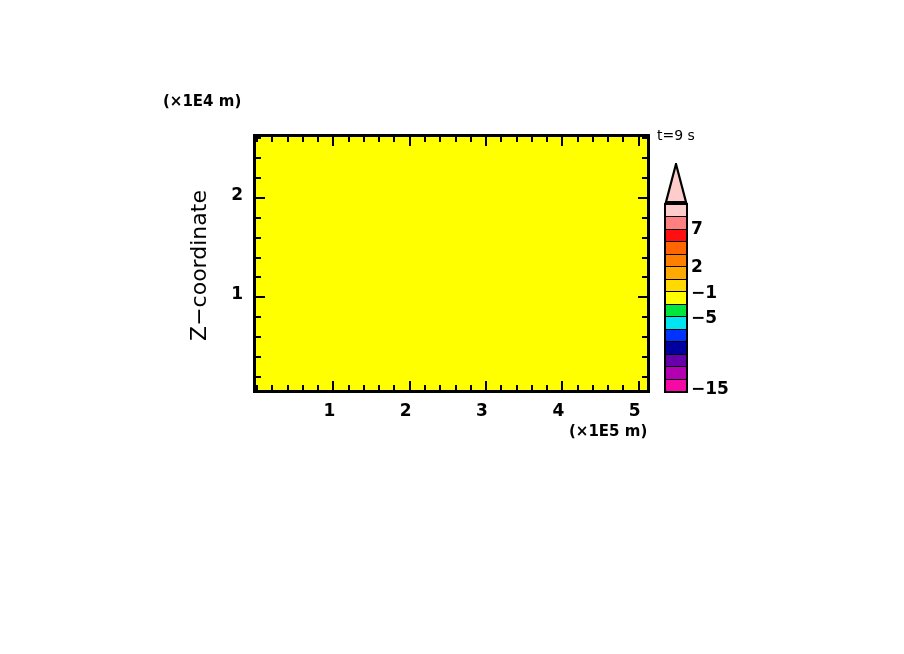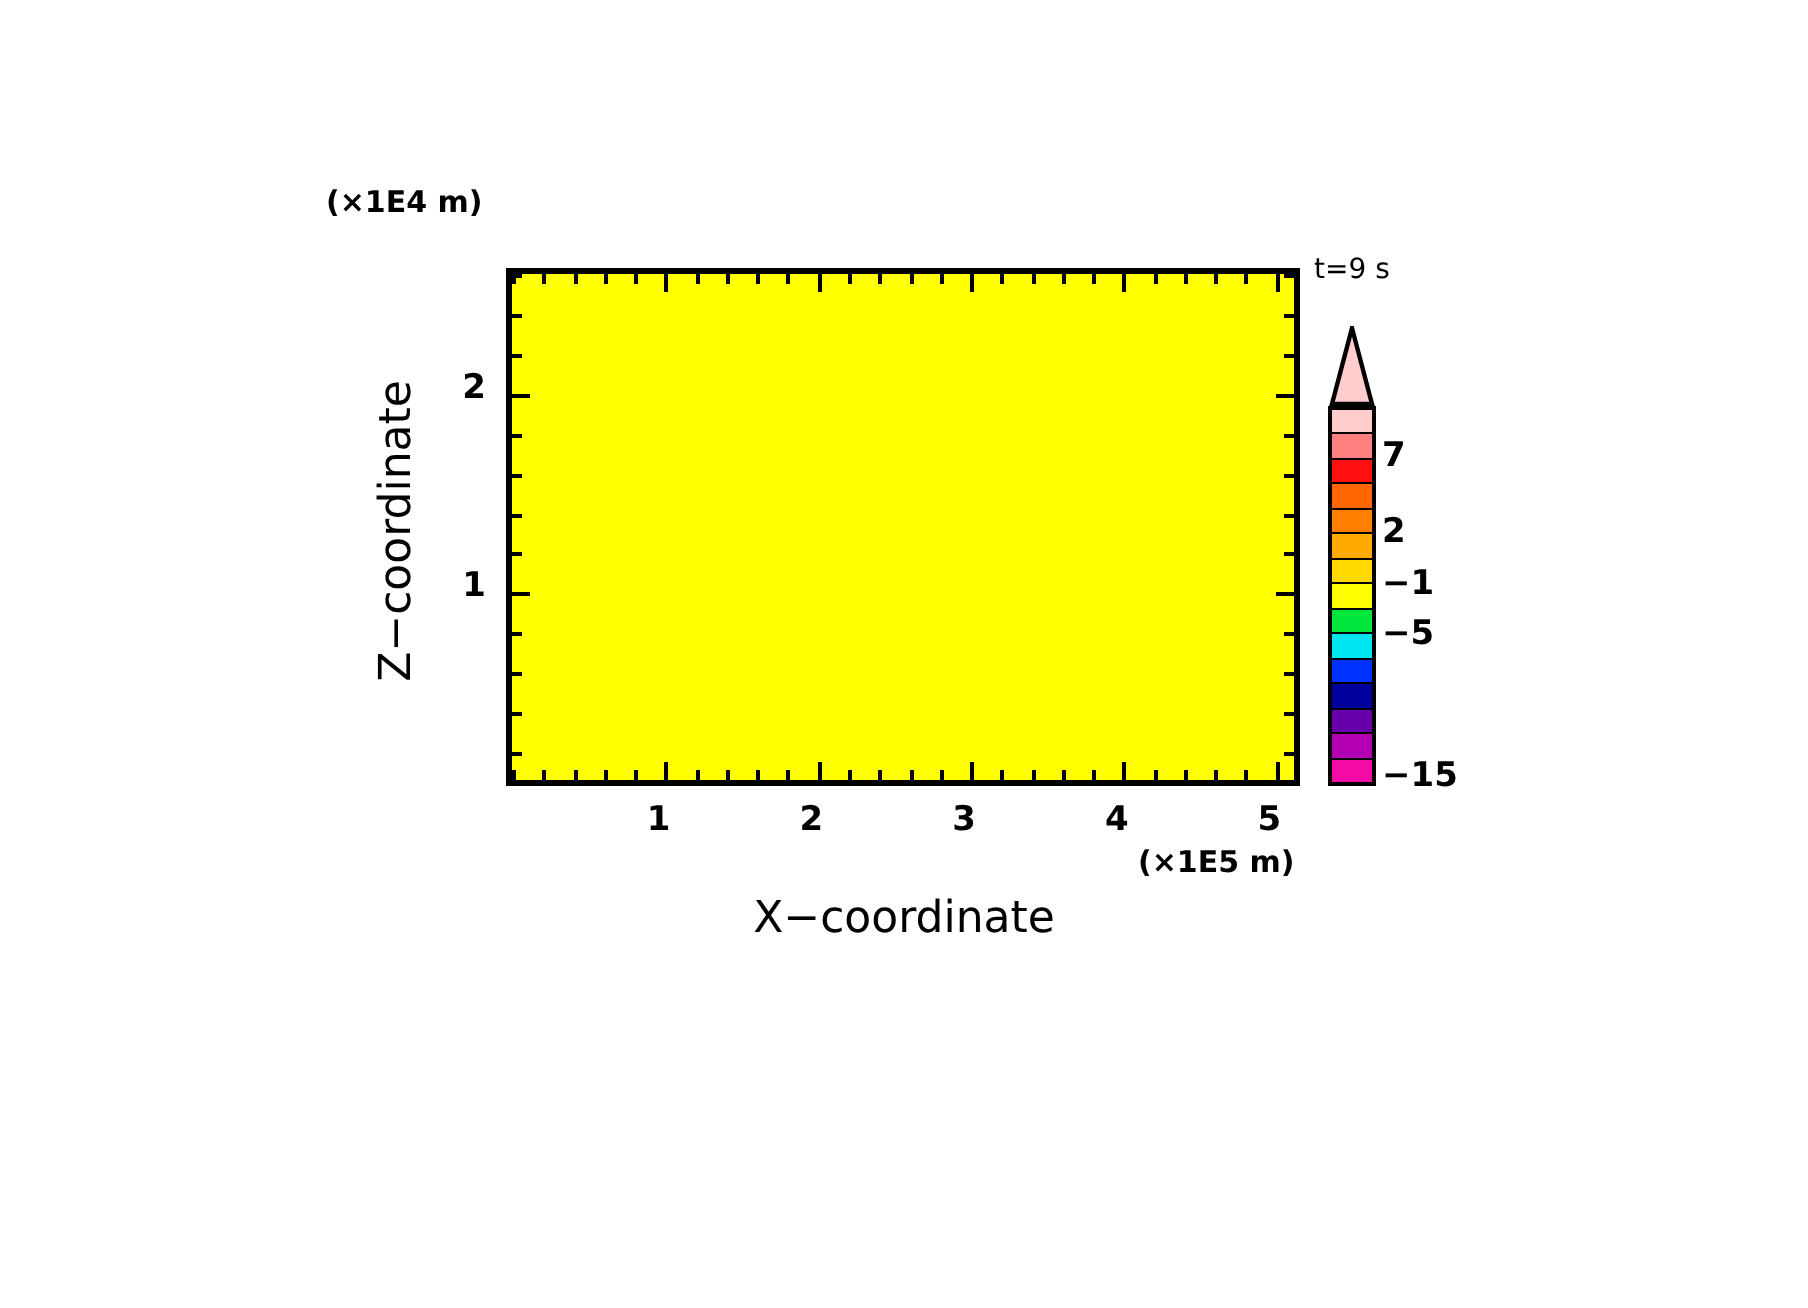--- a/index.html
+++ b/index.html
@@ -296,21 +296,20 @@
       <div class="xtick-label" style="left: 558.385px; top: 400px;">4</div>
       <div class="xtick-label" style="left: 634.731px; top: 400px;">5</div>
     </div>
   <div id="ytick-labels">
       <div class="ytick-label" style="left: 221px; width: 22px; top: 293.385px;">1</div>
       <div class="ytick-label" style="left: 221px; width: 22px; top: 193.769px;">2</div>
     </div>
 
   <div class="x-unit">(×1E5 m)</div>
 
-  <div class="xlabel">X−coordinate</div>
   <div class="ylabel">
       <span>Z−coordinate</span>
     </div>
 
   <div class="colorbar-wrap">
     <svg class="cb-arrow" viewBox="0 0 24 40" preserveAspectRatio="none">
       <polygon id="cb-arrow-poly" points="12,1 22,39 2,39" stroke="#000000" stroke-width="2.2" fill="#ffcccc"></polygon>
     </svg>
     <div class="cb-body" id="cb-body">
         <div class="cb-band" style="background: rgb(255, 204, 204);"></div>

